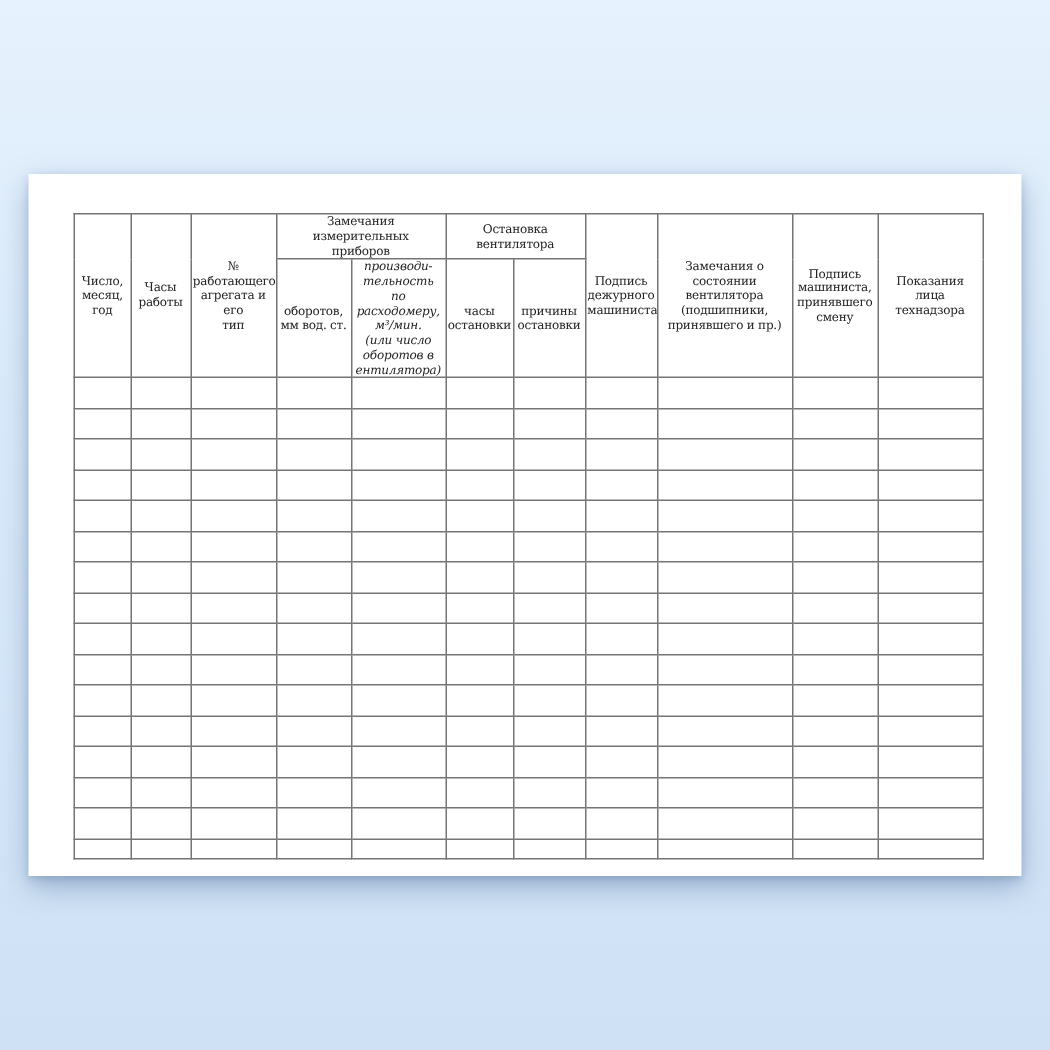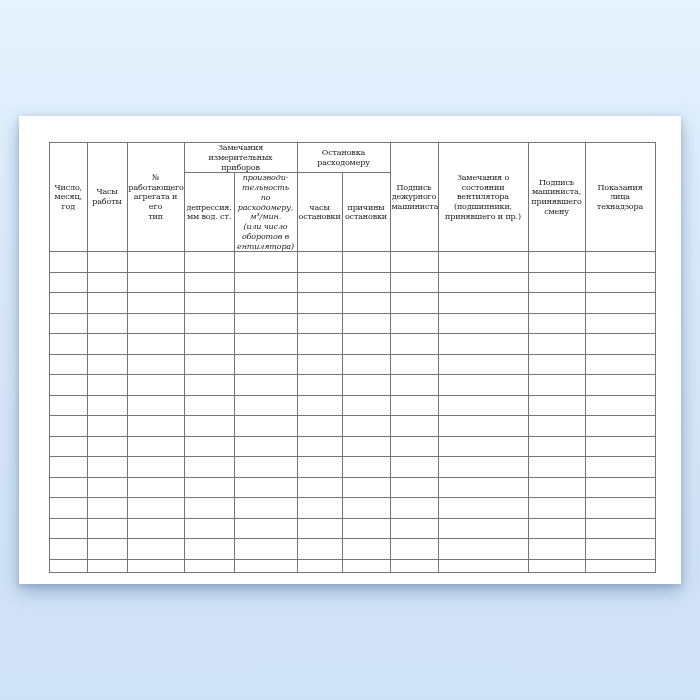--- a/index.html
+++ b/index.html
@@ -58,37 +58,37 @@
 месяц,
 год</th>
         <th rowspan="2">Часы
 работы</th>
         <th rowspan="2">№
 работающего
 агрегата и его
 тип</th>
         <th colspan="2">Замечания измерительных
 приборов</th>
-        <th colspan="2">Остановка расходомеру</th>
+        <th colspan="2">Остановка вентилятора</th>
         <th rowspan="2">Подпись
 дежурного
 машиниста</th>
         <th rowspan="2" class="mid">Замечания о
 состоянии вентилятора
 (подшипники,
 принявшего и пр.)</th>
         <th rowspan="2">Подпись
 машиниста,
 принявшего
 смену</th>
         <th rowspan="2">Показания лица
 технадзора</th>
       </tr>
       <tr class="header-sub">
-        <th>депрессия,
+        <th>оборотов,
 мм вод. ст.</th>
         <th class="small">производи-
 тельность
 по расходомеру,
 м³/мин.
 (или число
 оборотов в
 ентилятора)</th>
         <th>часы
 остановки</th>

